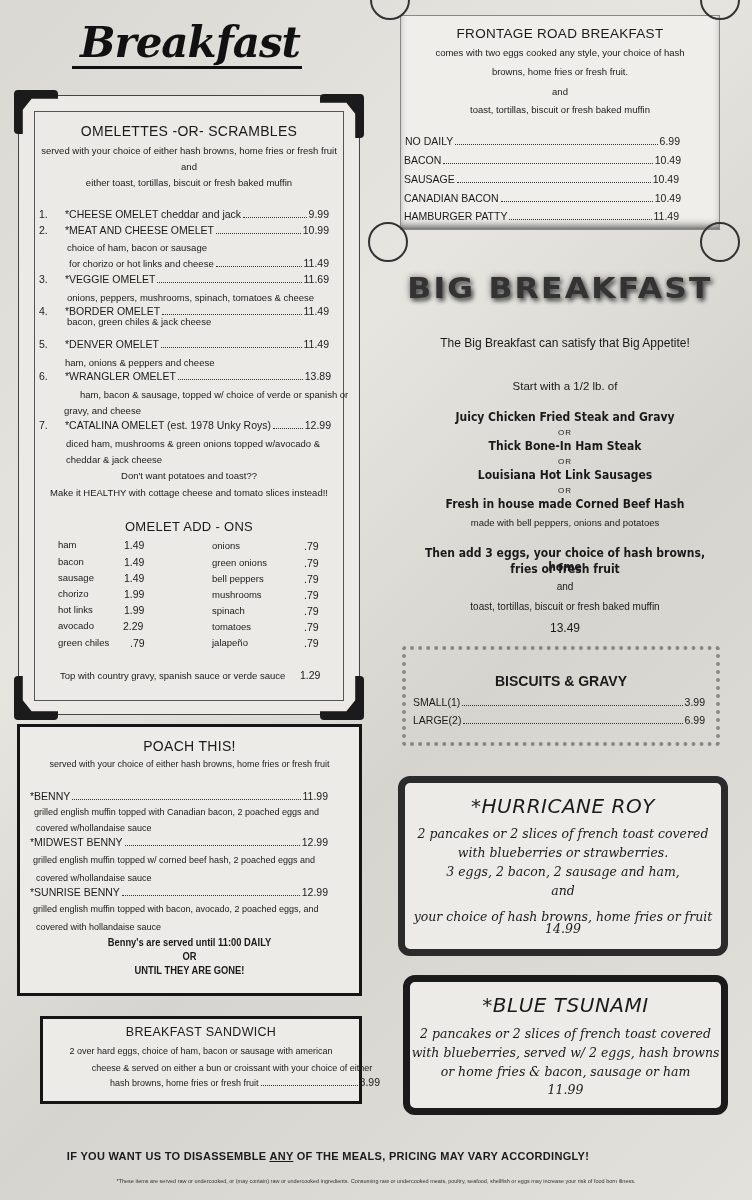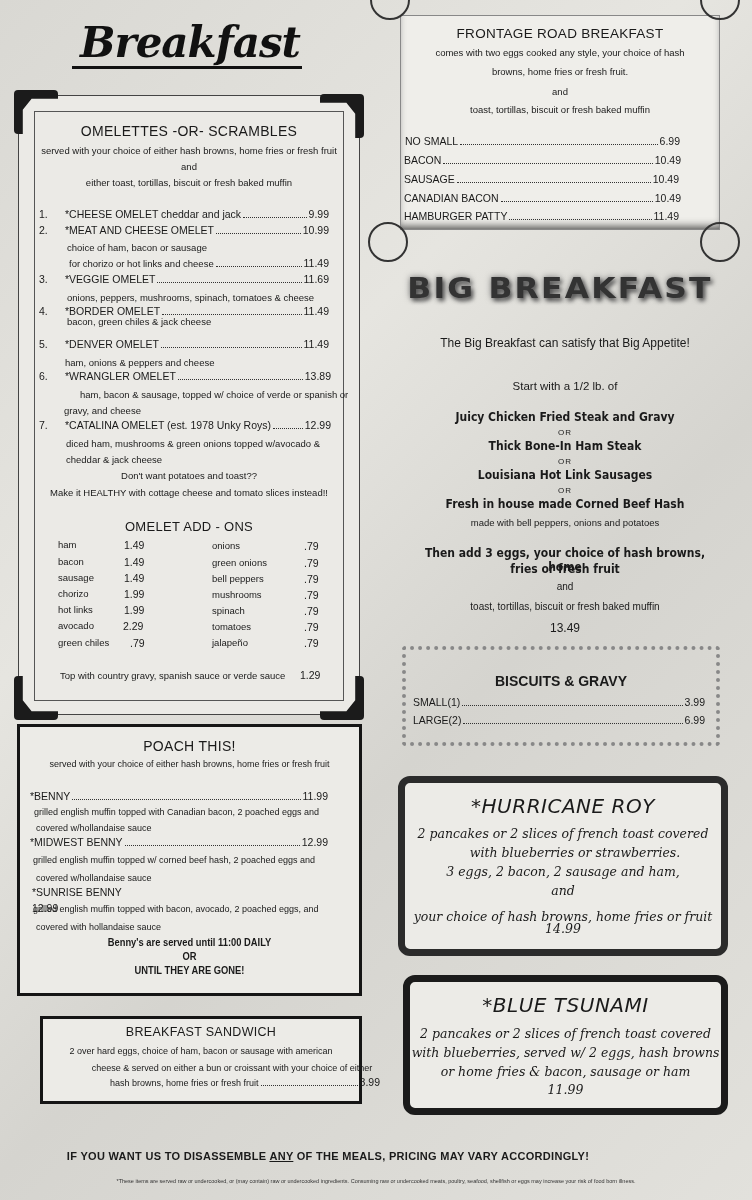--- a/index.html
+++ b/index.html
@@ -218,21 +218,21 @@
 </div>
 <div class="desc" style="left:34px;top:805px;font-size:9px;">grilled english muffin topped with Canadian bacon, 2 poached eggs and</div>
 <div class="desc" style="left:36px;top:821px;font-size:9px;">covered w/hollandaise sauce</div>
 <div class="item" style="left:30px;top:836px;width:298px;">
   <span>*MIDWEST BENNY</span>
   <span class="dots"></span>
   <span>12.99</span>
 </div>
 <div class="desc" style="left:33px;top:853px;font-size:9px;">grilled english muffin topped w/ corned beef hash, 2 poached eggs and</div>
 <div class="desc" style="left:36px;top:871px;font-size:9px;">covered w/hollandaise sauce</div>
-<div class="item" style="left:30px;top:886px;width:298px;flex-direction:column;">
+<div class="item" style="left:30px;top:886px;width:298px;">
   <span>*SUNRISE BENNY</span>
   <span class="dots"></span>
   <span>12.99</span>
 </div>
 <div class="desc" style="left:33px;top:902px;font-size:9px;">grilled english muffin topped with bacon, avocado, 2 poached eggs, and</div>
 <div class="desc" style="left:36px;top:920px;font-size:9px;">covered with hollandaise sauce</div>
 <div class="abs center" style="left:17px;top:936px;width:345px;">
   <div class="bold-cond">Benny's are served until 11:00 DAILY</div>
 </div>
 <div class="abs center" style="left:17px;top:950px;width:345px;">
@@ -257,21 +257,21 @@
 <div class="front-arc" style="left:700px;top:-20px;"></div>
 <div class="front-arc" style="left:368px;top:222px;"></div>
 <div class="front-arc" style="left:700px;top:222px;"></div>
 <div class="abs center sec-head" style="left:400px;top:26px;width:320px;font-size:13.5px;">FRONTAGE ROAD BREAKFAST</div>
 <div class="abs center small" style="left:400px;top:45px;width:320px;">comes with two eggs cooked any style, your choice of hash</div>
 <div class="abs center small" style="left:400px;top:64px;width:320px;">browns, home fries or fresh fruit.</div>
 <div class="abs center small" style="left:400px;top:84px;width:320px;">and</div>
 <div class="abs center small" style="left:400px;top:102px;width:320px;">toast, tortillas, biscuit or fresh baked muffin</div>
 
 <div class="item" style="left:405px;top:135px;width:275px;">
-  <span>NO SMALL</span>
+  <span>NO DAILY</span>
   <span class="dots"></span>
   <span>6.99</span>
 </div>
 <div class="item" style="left:404px;top:154px;width:277px;">
   <span>BACON</span>
   <span class="dots"></span>
   <span>10.49</span>
 </div>
 <div class="item" style="left:404px;top:173px;width:275px;">
   <span>SAUSAGE</span>
@@ -327,21 +327,21 @@
 </div>
 <div class="item" style="left:413px;top:714px;width:292px;">
   <span>LARGE(2)</span>
   <span class="dots"></span>
   <span>6.99</span>
 </div>
 
 <div class="script-frame" style="left:398px;top:776px;width:330px;height:180px;"></div>
 <div class="abs center script-title" style="left:398px;top:794px;width:330px;">*HURRICANE ROY</div>
 <div class="abs center script" style="left:398px;top:824px;width:330px;">2 pancakes or 2 slices of french toast covered</div>
-<div class="abs center script" style="left:398px;top:843px;width:330px;margin-left:12px;">with blueberries or strawberries.</div>
+<div class="abs center script" style="left:398px;top:843px;width:330px;">with blueberries or strawberries.</div>
 <div class="abs center script" style="left:398px;top:862px;width:330px;">3 eggs, 2 bacon, 2 sausage and ham,</div>
 <div class="abs center script" style="left:398px;top:881px;width:330px;">and</div>
 <div class="abs center script" style="left:398px;top:900px;width:330px;margin-top:7px;">your choice of hash browns, home fries or fruit</div>
 <div class="abs center script" style="left:398px;top:919px;width:330px;">14.99</div>
 
 <div class="script-frame" style="left:403px;top:975px;width:325px;height:140px;border-color:#1b1b1b;"></div>
 <div class="abs center script-title" style="left:403px;top:993px;width:325px;">*BLUE TSUNAMI</div>
 <div class="abs center script" style="left:403px;top:1024px;width:325px;">2 pancakes or 2 slices of french toast covered</div>
 <div class="abs center script" style="left:403px;top:1043px;width:325px;">with blueberries, served w/ 2 eggs, hash browns</div>
 <div class="abs center script" style="left:403px;top:1062px;width:325px;">or home fries &amp; bacon, sausage or ham</div>

